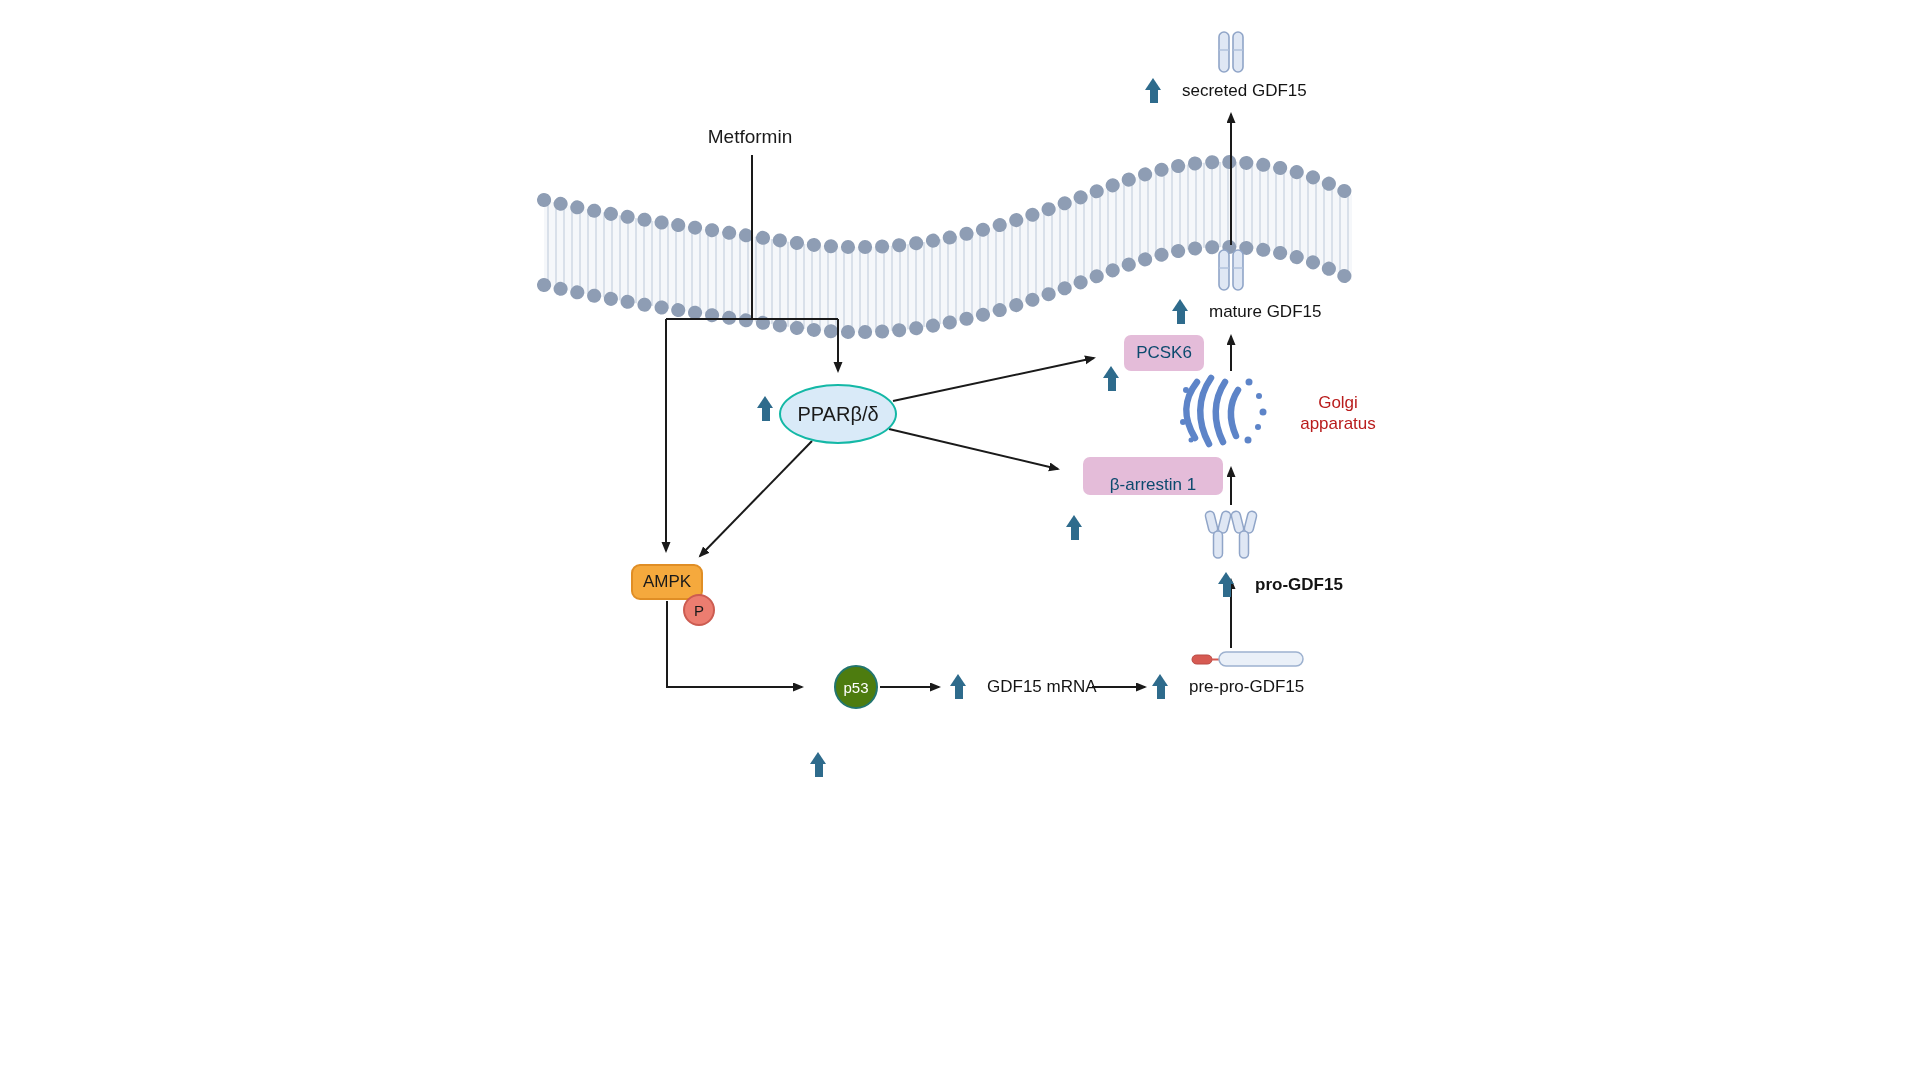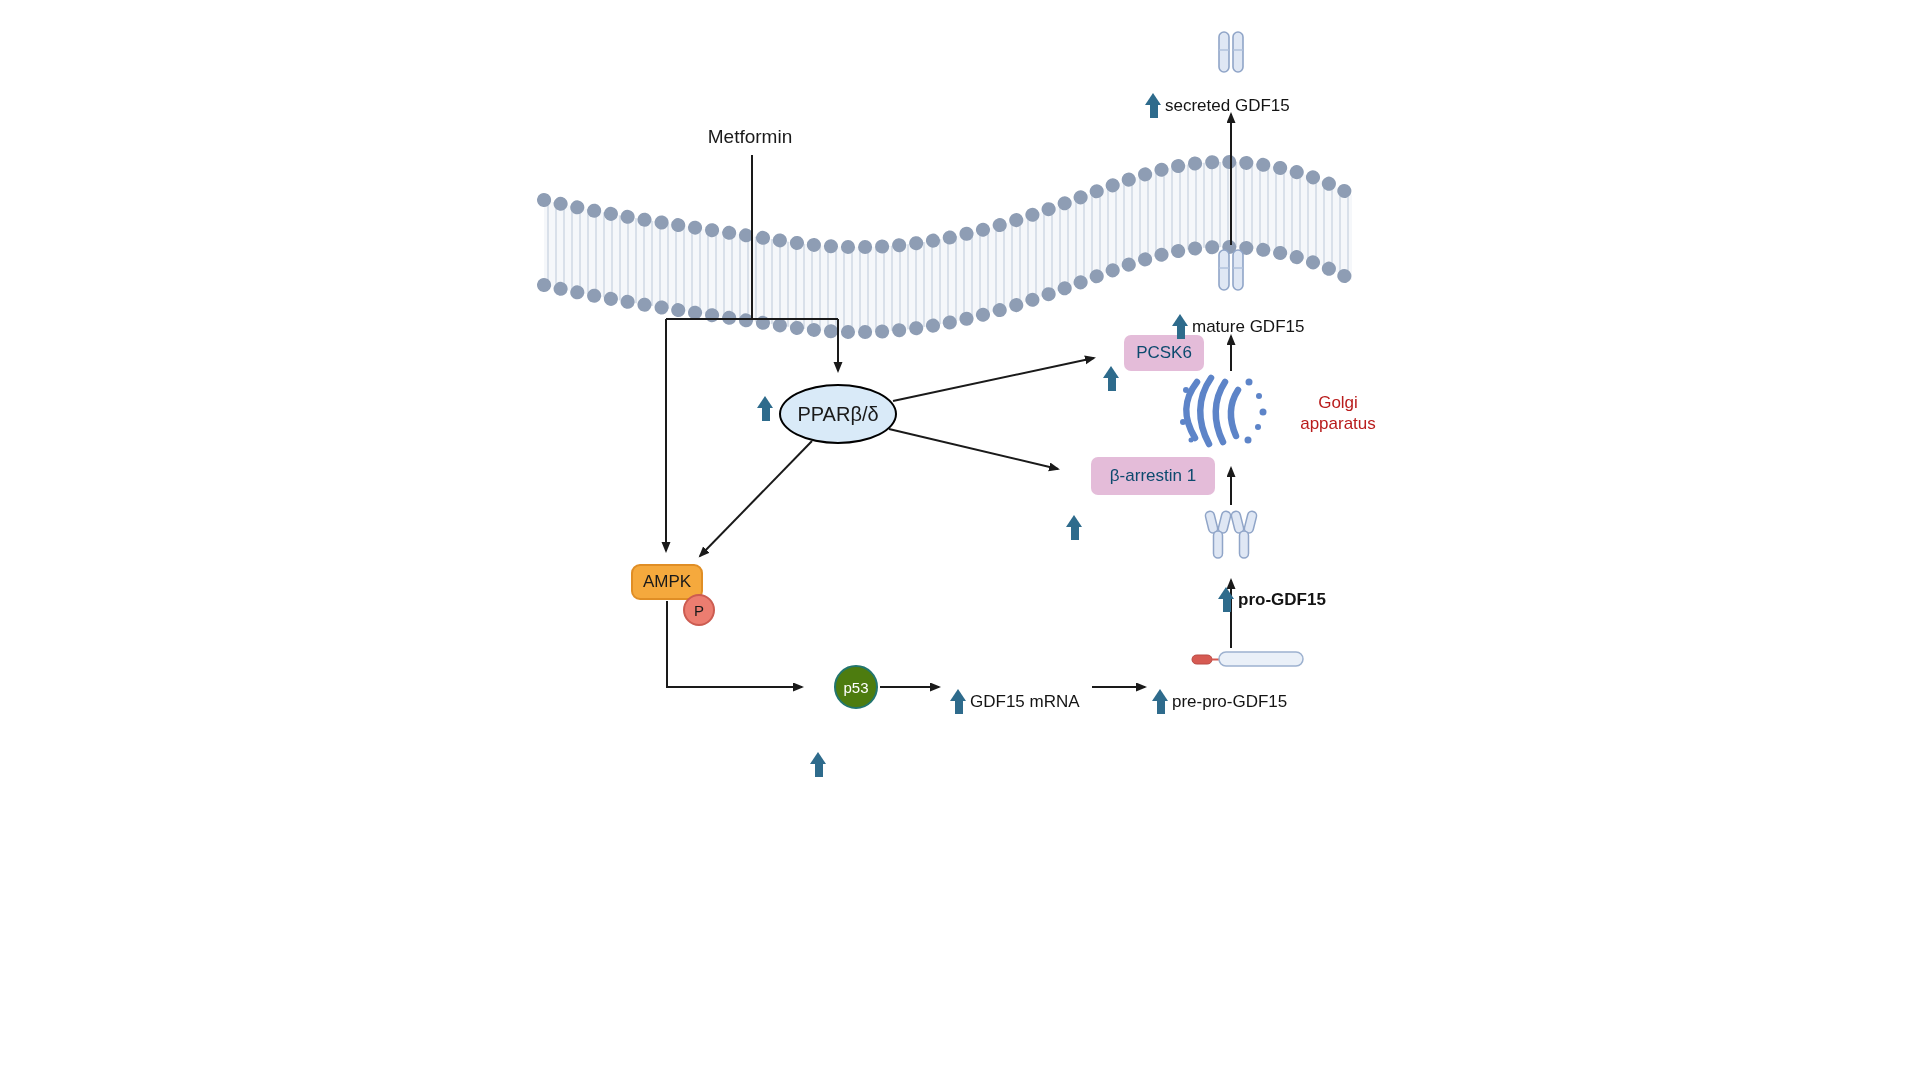--- a/index.html
+++ b/index.html
@@ -14,28 +14,28 @@
   .abs{position:absolute;}
   .center{transform:translate(-50%,-50%);}
 
   
   .uparrow{position:relative;width:17px;height:26px;flex:0 0 auto;}
   .uparrow::before{content:"";position:absolute;top:0;left:0;
     border-left:8.5px solid transparent;border-right:8.5px solid transparent;
     border-bottom:12px solid var(--teal);}
   .uparrow::after{content:"";position:absolute;top:11px;left:4.5px;width:8px;height:14px;background:var(--teal);}
 
-  .label{position:absolute;display:flex;align-items:center;gap:3px;height:26px;
-    font-size:17px;white-space:nowrap;color:#141414;margin-top:15px;}
+  .label{position:absolute;display:flex;align-items:center;gap:20px;height:26px;
+    font-size:17px;white-space:nowrap;color:#141414;}
 
   .node{position:absolute;display:flex;align-items:center;justify-content:center;box-sizing:border-box;}
-  .ellipse{width:118px;height:60px;border-radius:50%;background:#d9eaf8;border:2px solid #000000;font-size:20px;}
+  .ellipse{width:118px;height:60px;border-radius:50%;background:#d9eaf8;border:2px solid #14b8a6;font-size:20px;}
   .pill-pink{background:#e4bcd9;border-radius:7px;font-size:17px;color:#0c4a6e;}
   .pcsk6{width:80px;height:36px;}
-  .barr{width:124px;height:38px;}
+  .barr{width:140px;height:38px;align-items:flex-end;}
   .ampk{width:72px;height:36px;background:#f5a93d;border:2px solid #e08e25;border-radius:9px;font-size:17px;}
   .pcircle{width:32px;height:32px;border-radius:50%;background:#ec7d70;border:2px solid #cc5c51;font-size:15px;}
   .p53c{width:44px;height:44px;border-radius:50%;background:#4d7c0f;border:2px solid #22756e;color:#fff;font-size:15px;}
 
   .golgi-label{position:absolute;width:100px;text-align:center;font-size:17px;line-height:21px;color:#b91c1c;}
 </style>
 </head>
 <body>
 
 <div class="canvas">

